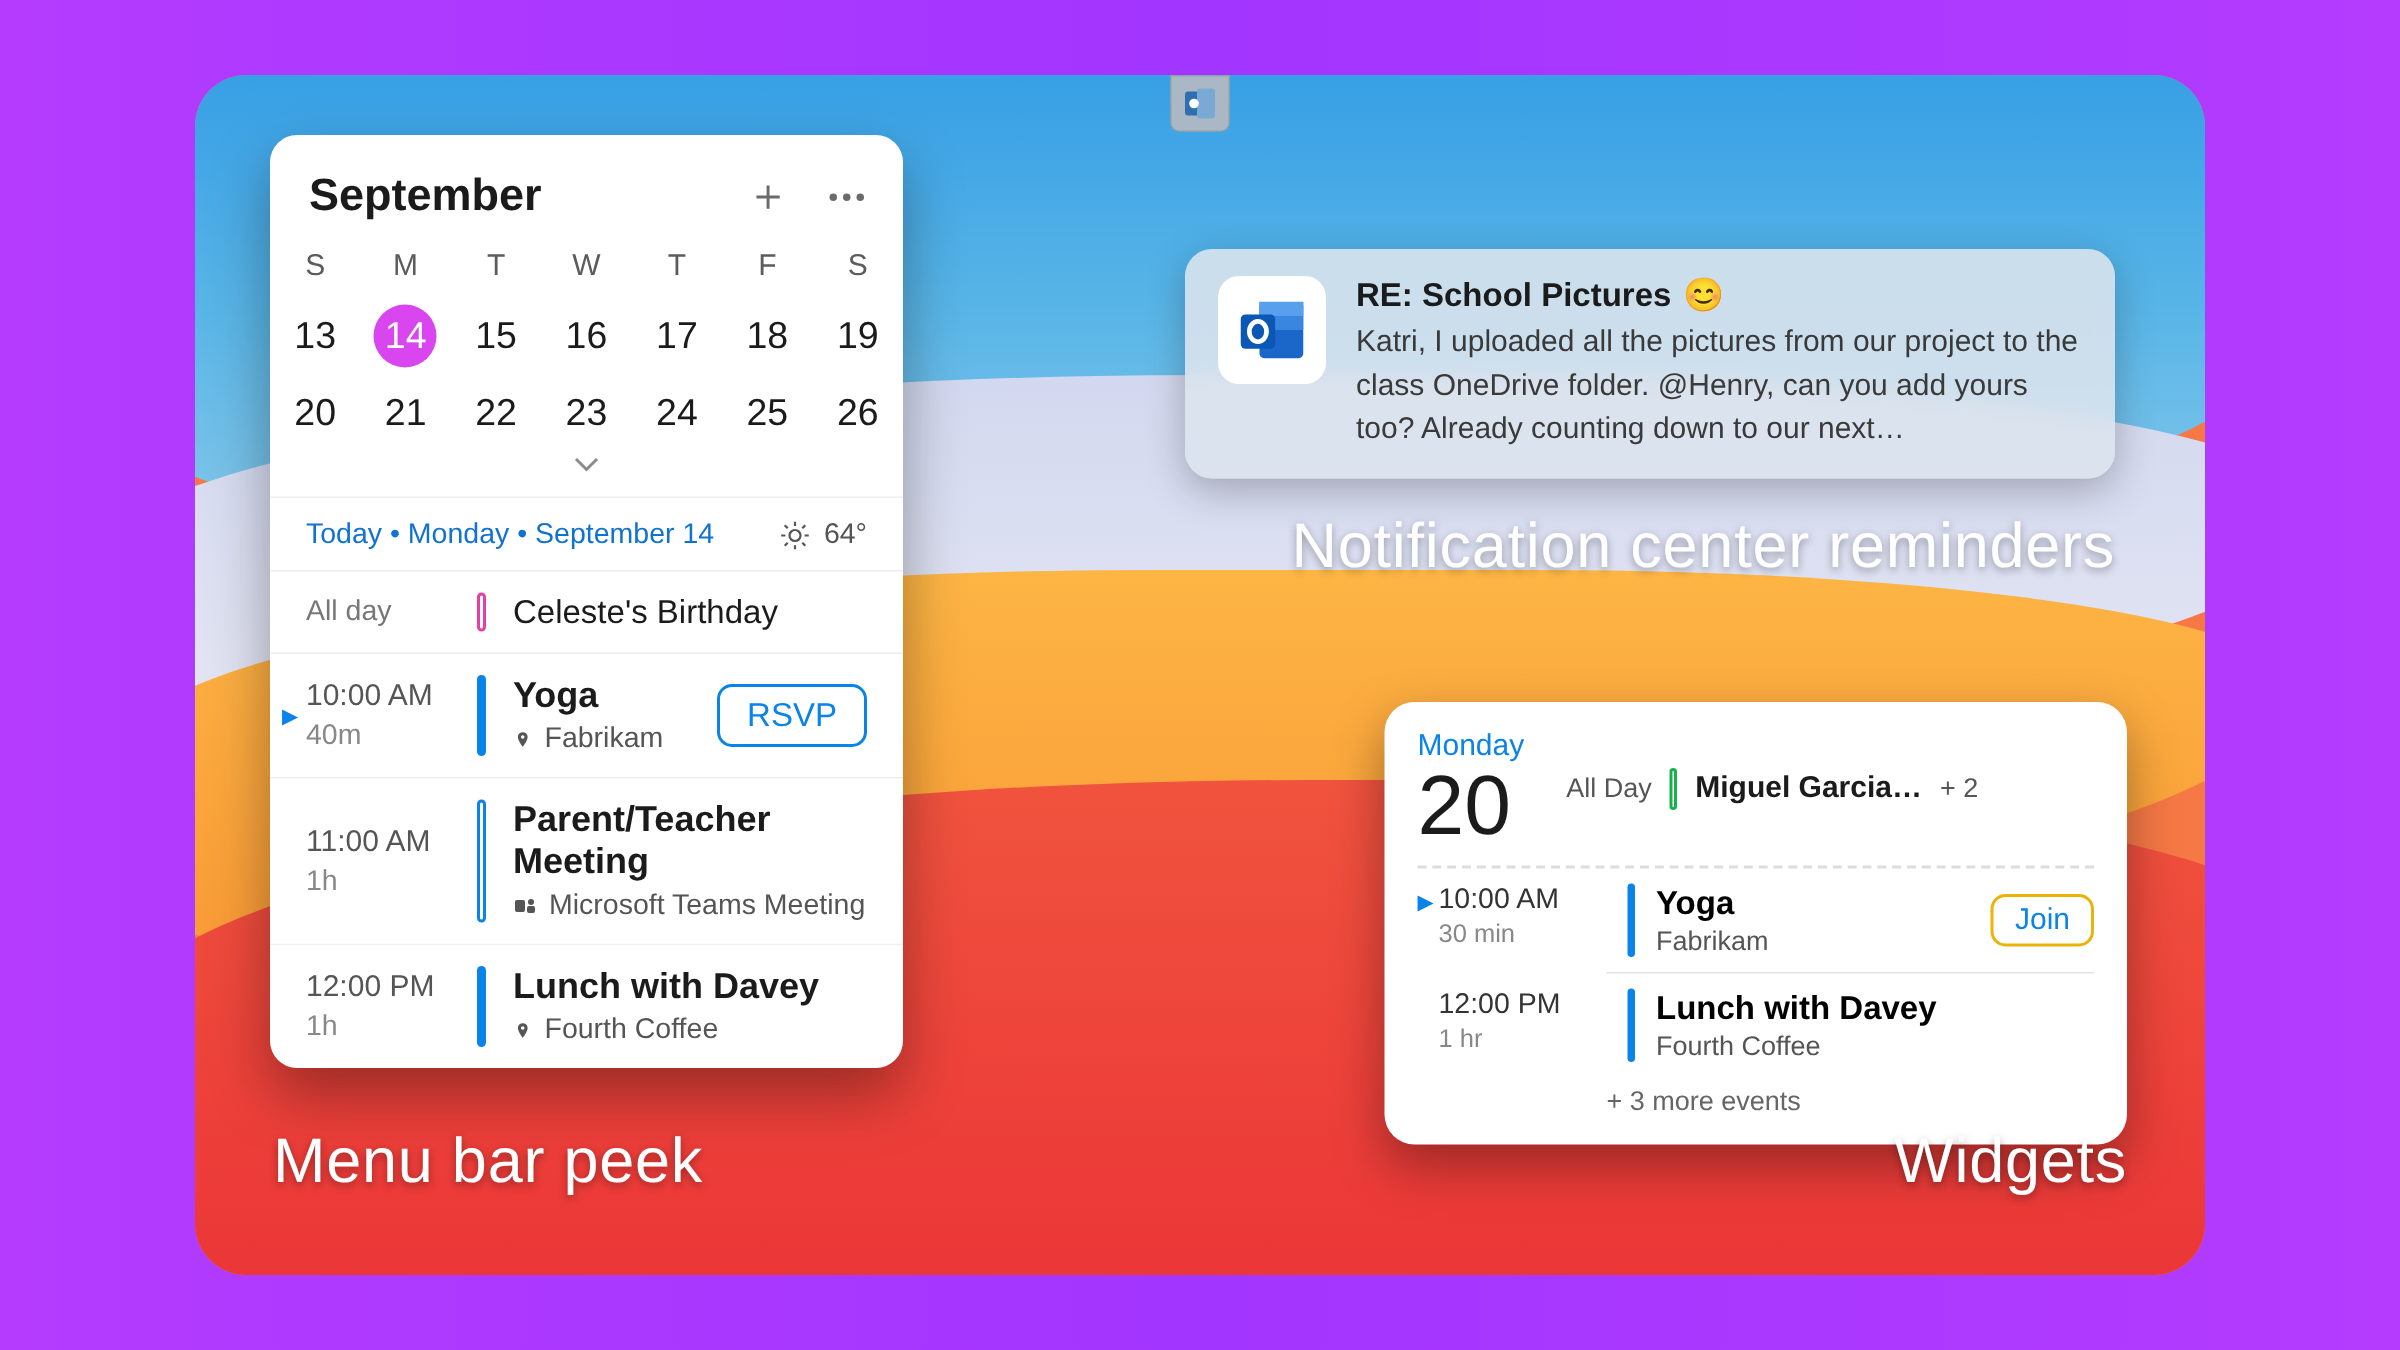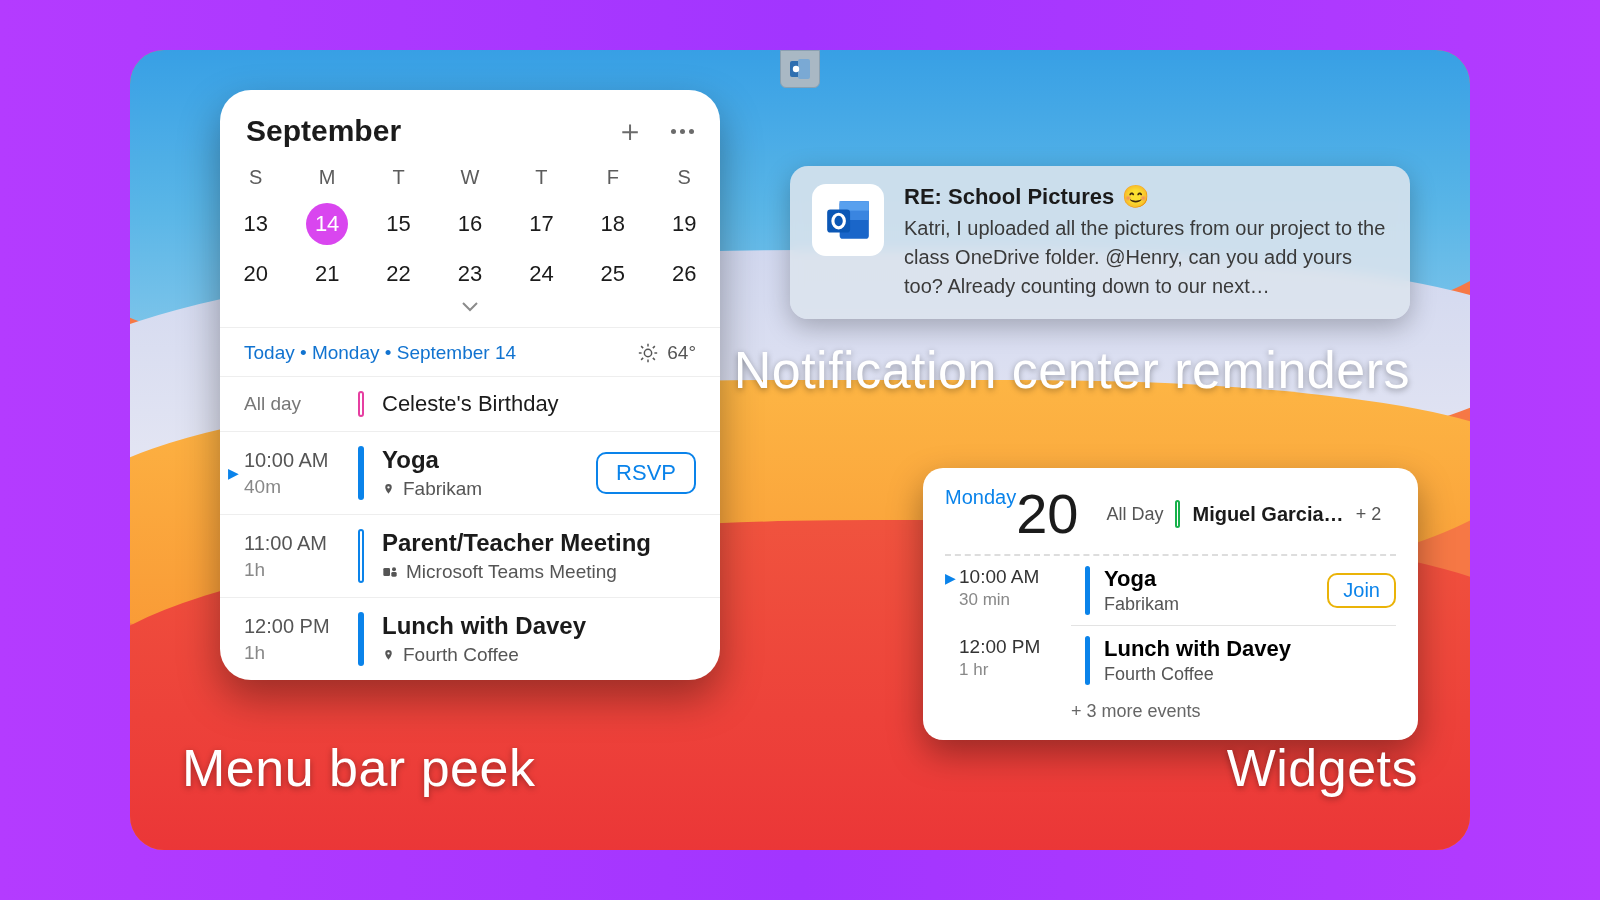--- a/index.html
+++ b/index.html
@@ -49,37 +49,36 @@
   .menubar-icon {
     position:absolute; top:0; left:50%; transform:translateX(-50%);
     width:40px; height:38px;
     background:#a9b8c4; border:1px solid #8aa0b1;
     border-radius:0 0 6px 6px;
     display:flex; align-items:center; justify-content:center;
   }
   
   .peek {
     position:absolute; top:40px; left:50px;
-    width:500px; background:#fff; border-radius:31px;
+    width:422px; background:#fff; border-radius:18px;
     box-shadow: 0 18px 40px rgba(0,0,0,.35);
     padding: 18px 0 0 0;
-    margin-left: 40px;
   }
   .peek-head {
     display:flex; align-items:center; justify-content:space-between;
     padding: 6px 26px 12px 26px;
   }
   .peek-head h1 { font-size:30px; font-weight:700; color:#1b1b1b;}
   .peek-icons { display:flex; gap:26px; align-items:center; }
   .plus { font-size:30px; color:#6b6b6b; line-height:1; font-weight:300; cursor:pointer;}
   .dots { display:flex; gap:4px; cursor:pointer;}
   .dots span { width:5px; height:5px; border-radius:50%; background:#6b6b6b; display:block;}
   table.month { width:100%; border-collapse:collapse; table-layout:fixed;}
   table.month th { font-weight:500; color:#5c5c5c; font-size:20px; padding:6px 0;}
-  table.month td { text-align:center; font-size:22px; color:#1b1b1b; padding:8px 0;}
+  table.month td { text-align:center; font-size:25px; color:#1b1b1b; padding:8px 0;}
   td.dim { color:#9a9a9a;}
   td .sel { display:inline-flex; width:42px; height:42px; border-radius:50%; background:#d946ef; color:#fff; align-items:center; justify-content:center;}
   .chev-row { text-align:center; padding:4px 0 10px;}
   .chev { color:#8b8b8b; cursor:pointer;}
   .agenda-head {
     display:flex; align-items:center; justify-content:space-between;
     padding: 14px 24px 12px;
     border-top:1px solid #eee;
   }
   .today-label { color:#1173d0; font-size:19px;}
@@ -119,35 +118,35 @@
     box-shadow: 0 8px 26px rgba(0,0,0,.25);
   }
   .notif .appicon{
     width:72px; height:72px; border-radius:14px; background:#fff;
     display:flex; align-items:center; justify-content:center;
     flex-shrink:0;
   }
   .notif .txt .subj{ font-size:22px; font-weight:700; color:#1b1b1b; display:flex; gap:8px; align-items:center;text-align:center;}
   .notif .txt .body{ font-size:20px; color:#3a3a3a; line-height:1.45; margin-top:4px;}
   .caption {
-    position:absolute; color:#fff; font-size:52px; font-weight:300;
+    position:absolute; color:#fff; font-size:42px; font-weight:300;
     text-shadow: 0 2px 6px rgba(0,0,0,.35);
     letter-spacing:.5px;
   }
   .caption.peek-cap { left:52px; bottom:52px;}
   .caption.widgets-cap { right:52px; bottom:52px;}
   .caption.notif-cap { right:60px; top:290px;}
   
   .widget {
     position:absolute; right:52px; top:418px;
     width:495px; background:#fff; border-radius:20px;
     padding:18px 22px 16px; box-shadow: 0 14px 34px rgba(0,0,0,.35);
   }
   .w-top{ display:flex; padding-bottom:12px;}
-  .w-date{ display:flex; margin-right:28px;}
+  .w-date{ display:flex; flex-direction:column; margin-right:28px;}
   .w-date .dow{ color:#0a83ea; font-size:20px; font-weight:500;}
   .w-date .num{ font-size:56px; font-weight:400; color:#1b1b1b; line-height:1;}
   .w-allday{ flex:1; display:flex; align-items:center; gap:12px;}
   .w-allday .lbl{ color:#555; font-size:18px;}
   .gbar{ width:5px; height:28px; border-radius:3px; border:2px solid #17b14b;}
   .w-allday .name{ font-size:20px; font-weight:600; color:#1b1b1b; max-width:175px; white-space:nowrap; overflow:hidden; text-overflow:ellipsis;}
   .w-allday .more{ color:#555; font-size:18px;}
   .w-row{ display:flex; align-items:stretch; gap:14px; padding:10px 0; position:relative;}
   .w-left{ width:126px; display:flex; flex-direction:column; gap:2px; padding-left:14px;}
   .w-row.dash-sep{ border-top:2px dashed #ddd;}

